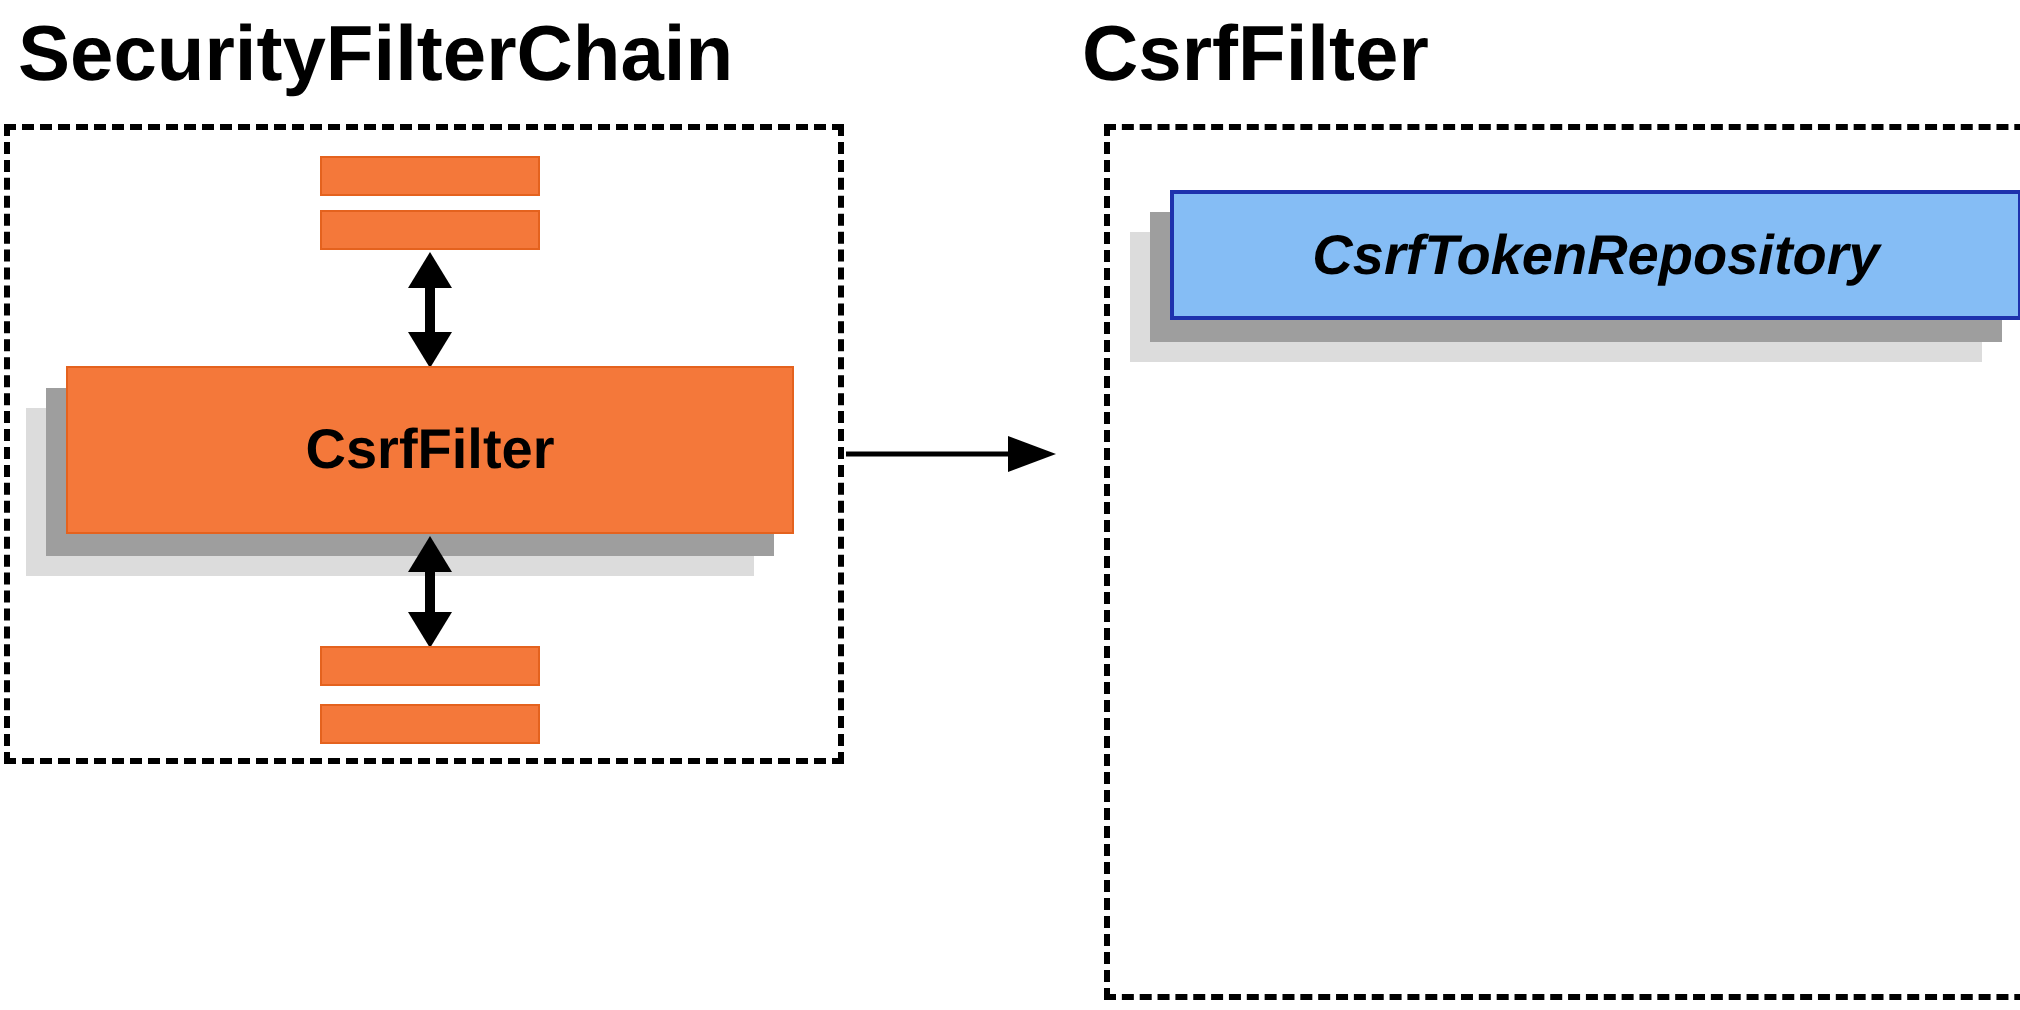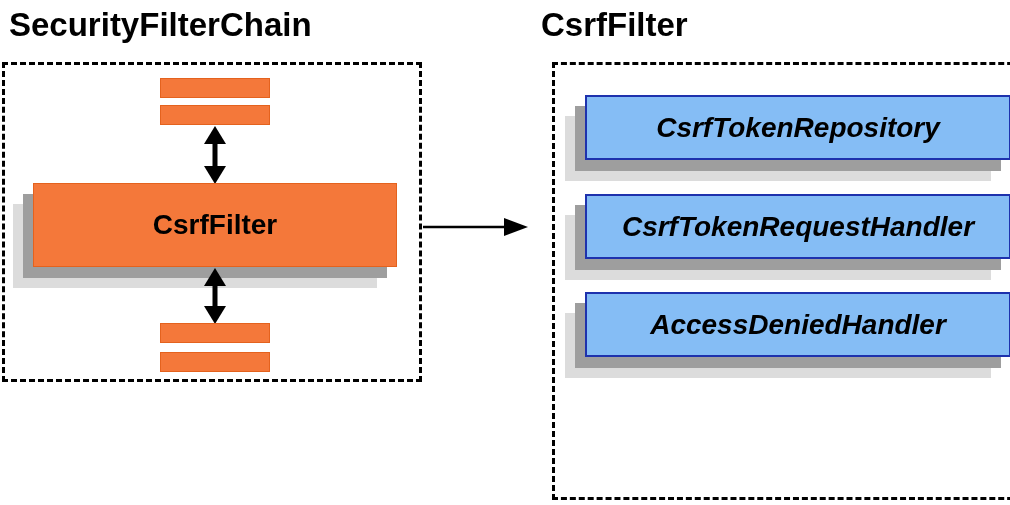--- a/index.html
+++ b/index.html
@@ -9,21 +9,21 @@
   .page {
     position: relative;
     width: 1010px;
     height: 505px;
     background: #ffffff;
     overflow: hidden;
   }
 
   .title {
     position: absolute;
-    font-size: 33px;
+    font-size: 39px;
     font-weight: bold;
     color: #000000;
     white-space: nowrap;
     line-height: 1.15;
   }
   .title-left  { left: 9px;  top: 6px; }
   .title-right { left: 541px; top: 6px; }
 
   .panel {
     position: absolute;
@@ -132,17 +132,15 @@
     <div class="bar bar-4"></div>
   </div>
 
   <svg class="flow-arrow" viewBox="0 0 106 32">
     <line x1="1" y1="16" x2="84" y2="16" stroke="#000" stroke-width="2.5"></line>
     <polygon points="82,7 82,25 106,16" fill="#000"></polygon>
   </svg>
 
   <div class="panel panel-right">
     <div class="component-box component-1">CsrfTokenRepository</div>
-    <div class="component-box component-2">CsrfTokenRequestHandler</div>
-    <div class="component-box component-3">AccessDeniedHandler</div>
   </div>
 
 </div>
 
 </body></html>

